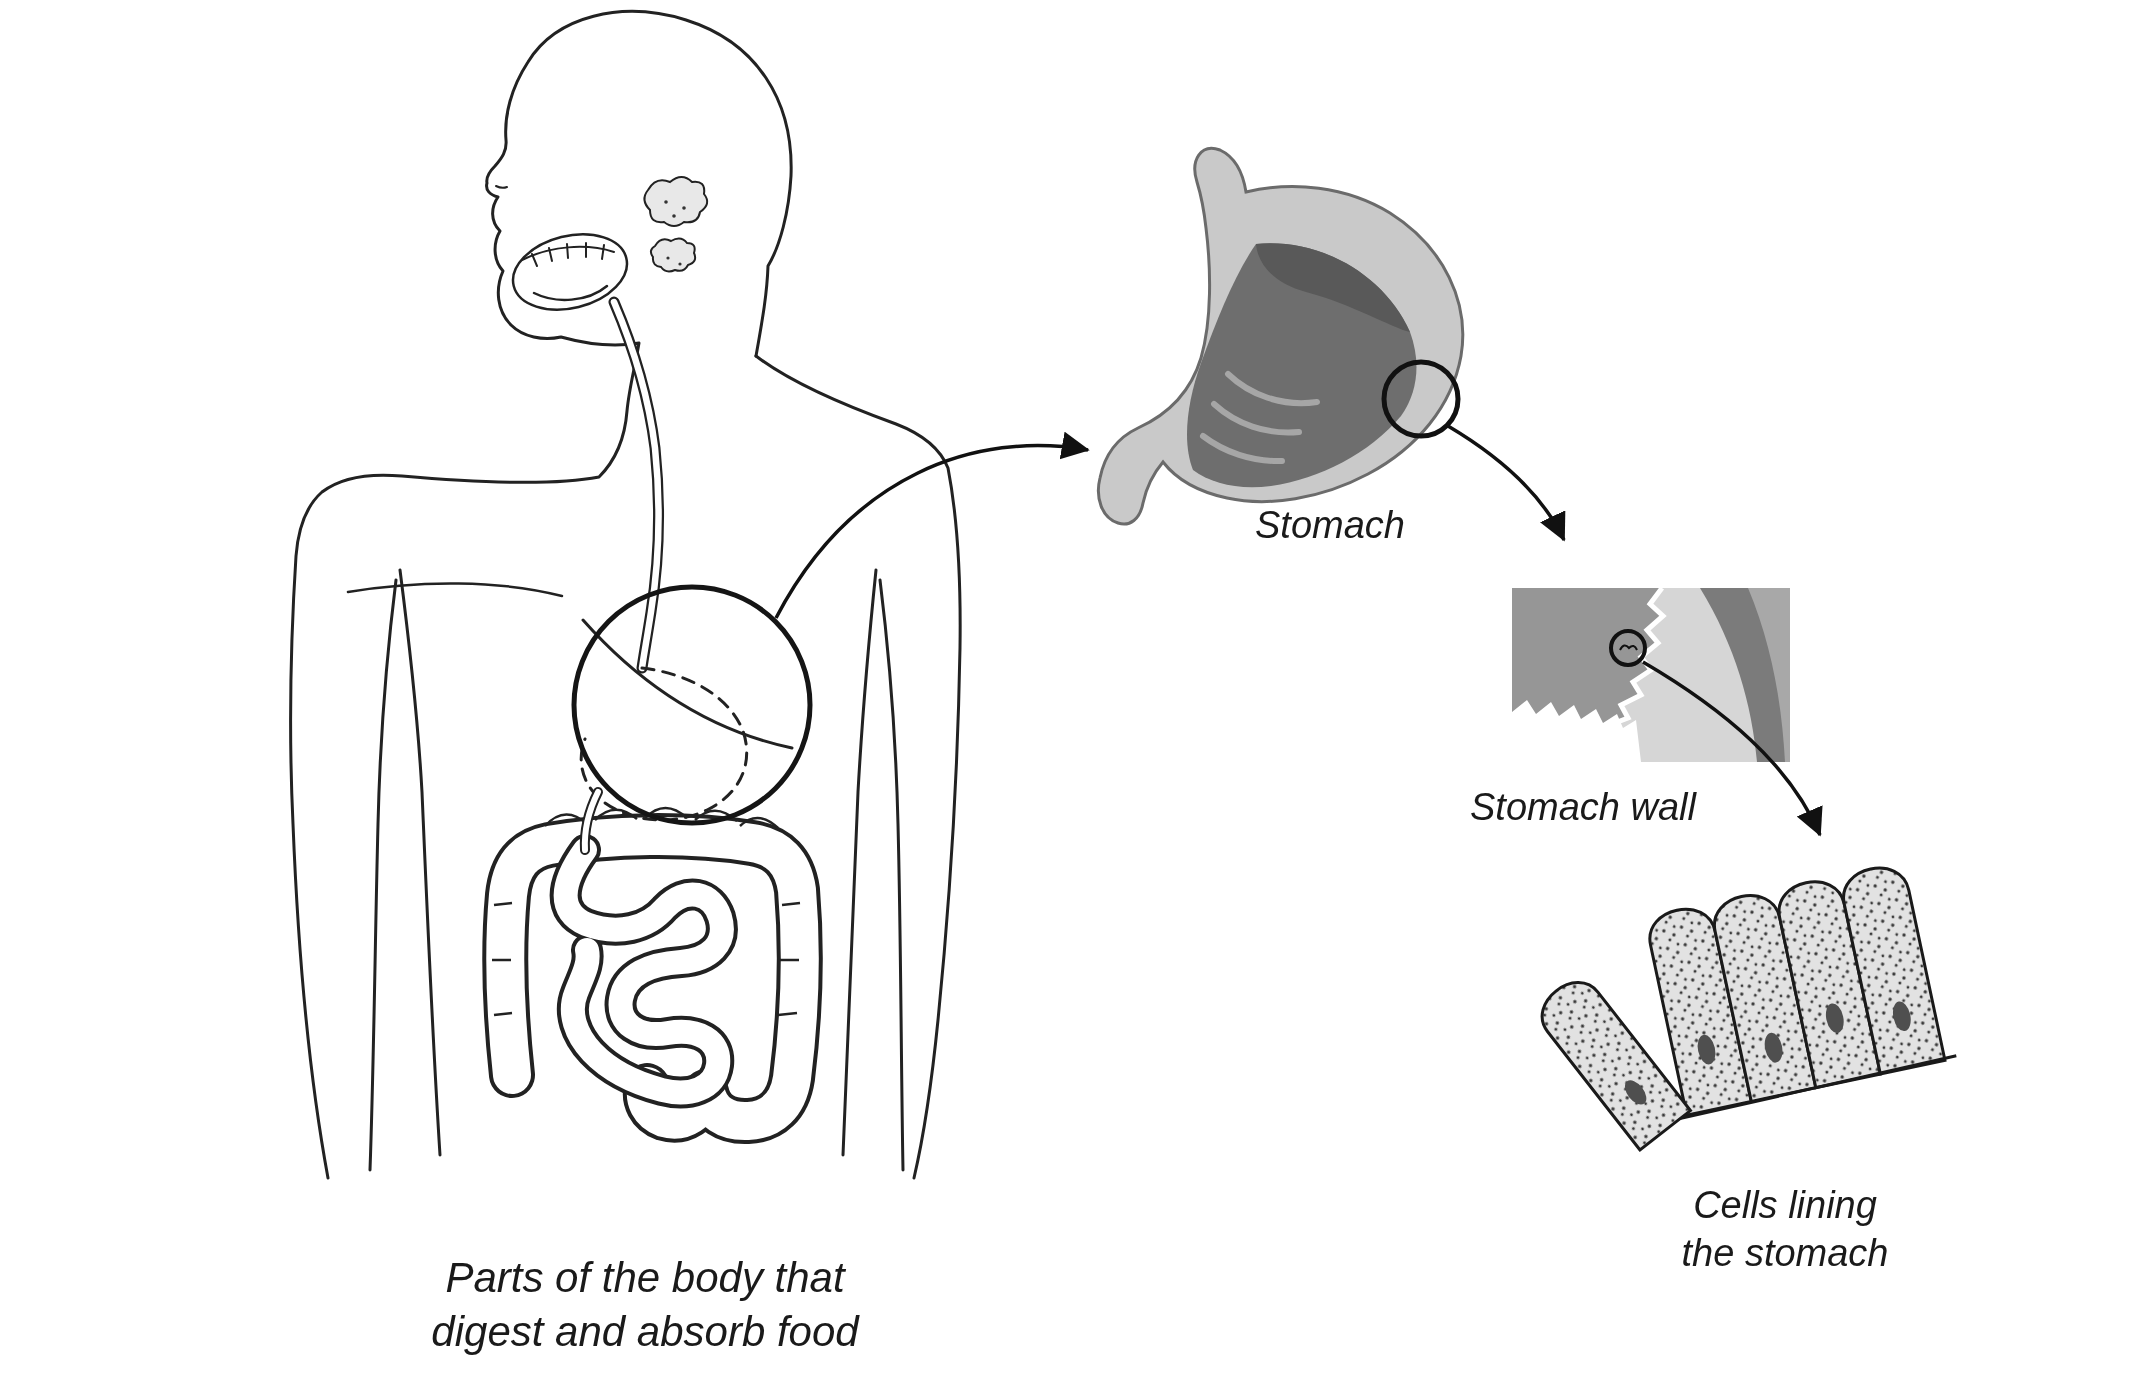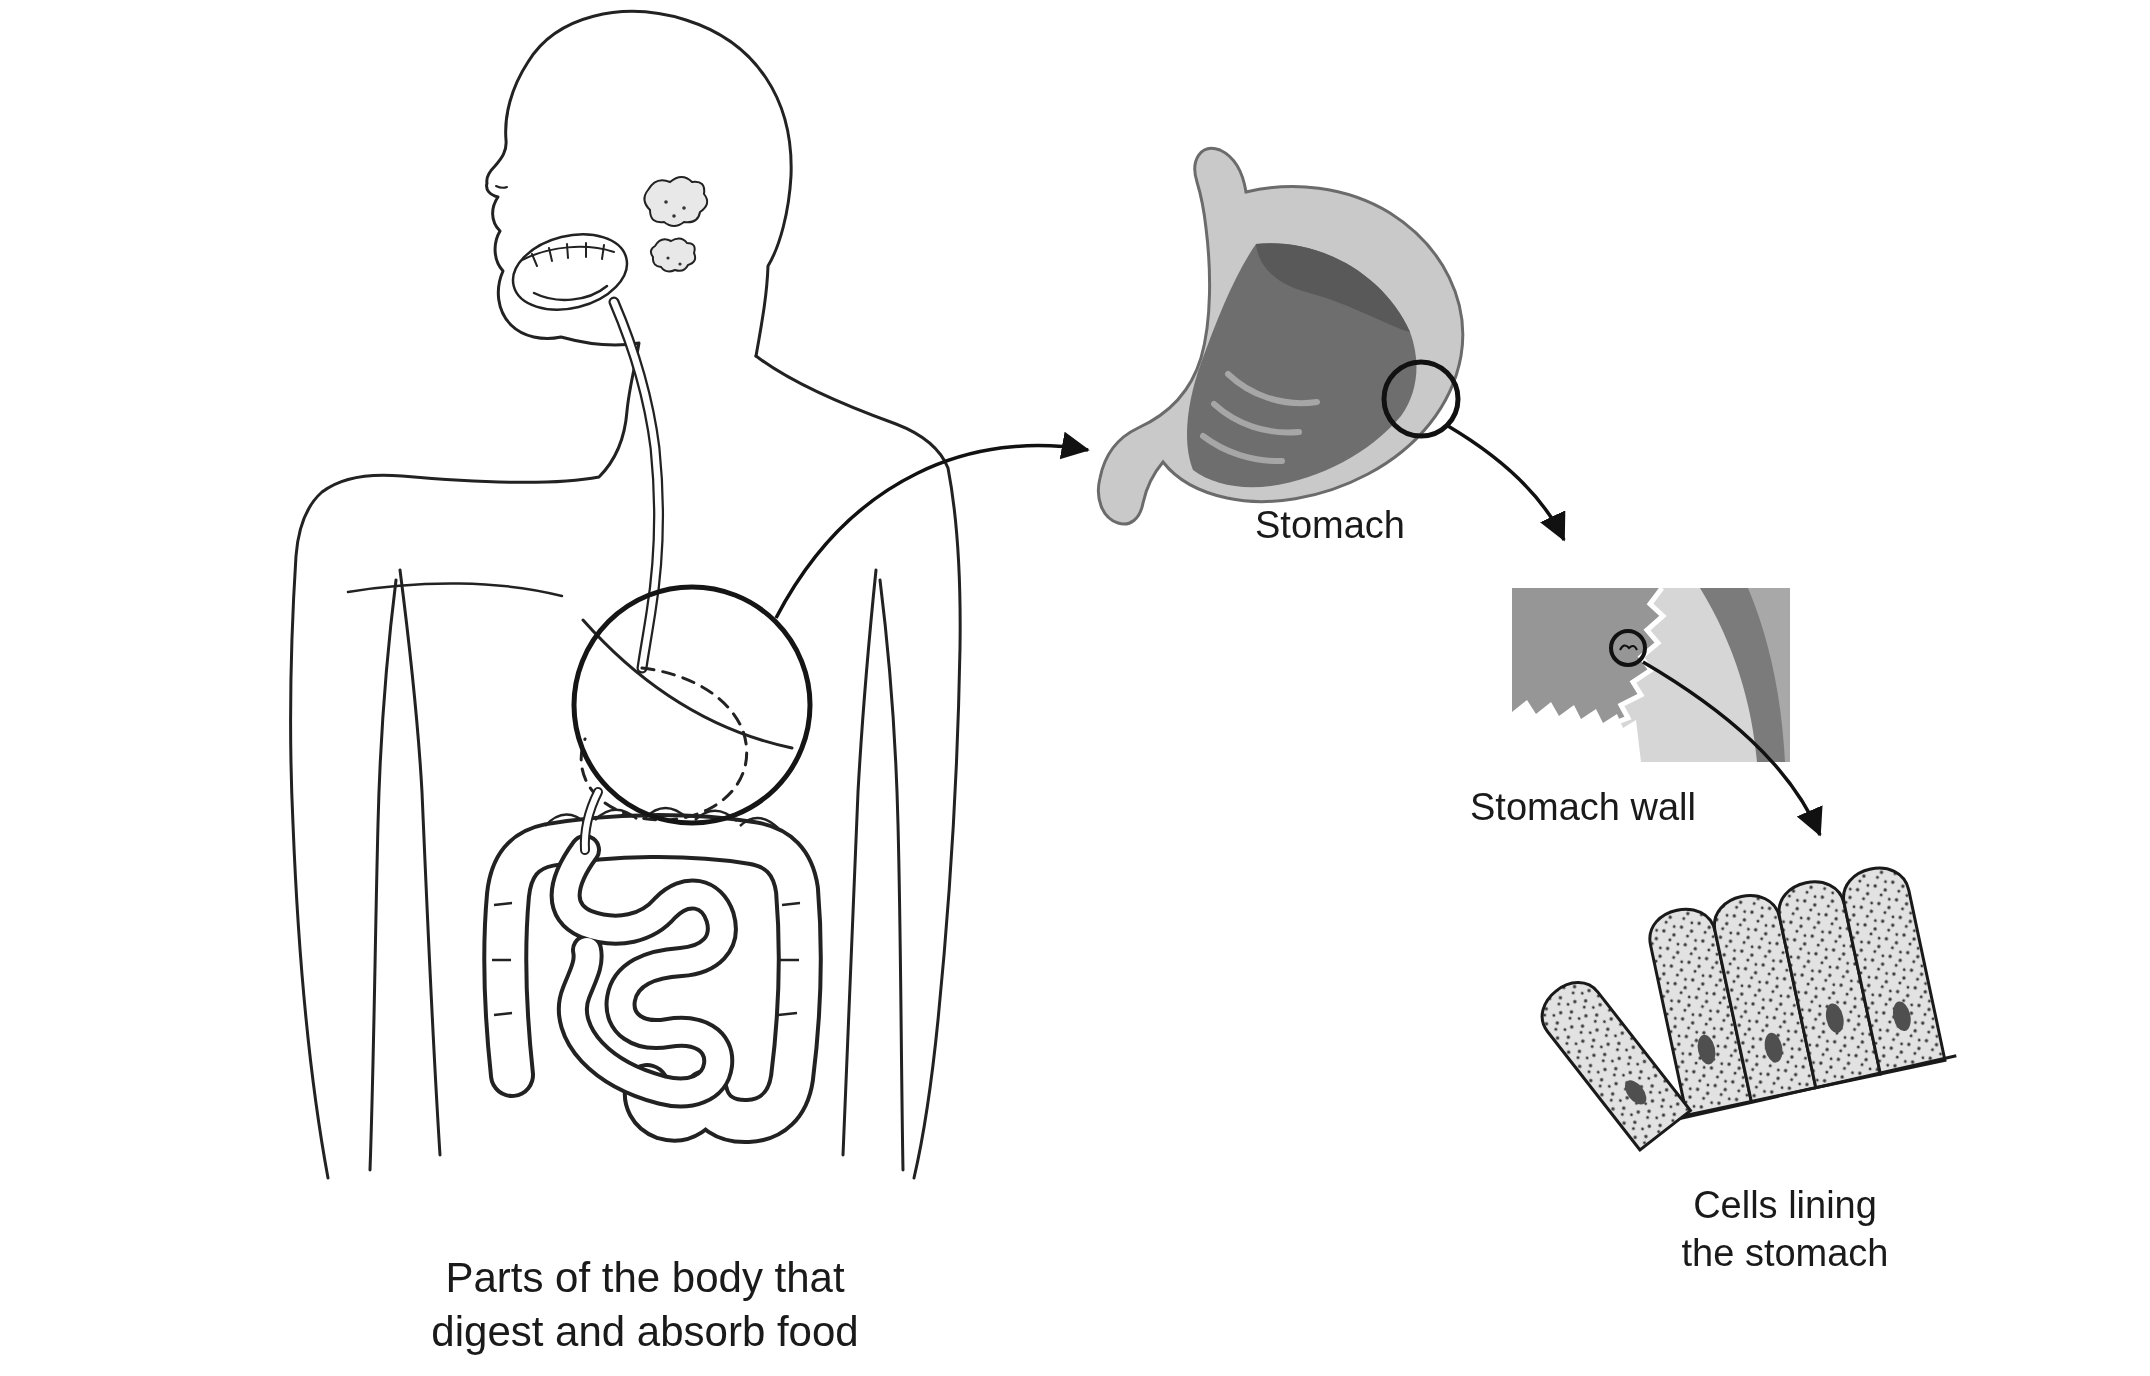--- a/index.html
+++ b/index.html
@@ -1,16 +1,16 @@
 <!DOCTYPE html>
 <html><head>
 <meta charset="utf-8">
 <style>
   html,body{margin:0;padding:0;background:#fff;}
-  .page{position:relative;width:2150px;height:1376px;background:#ffffff;overflow:hidden;}
+  .page{position:relative;width:2150px;height:1376px;background:#ffffff;overflow:hidden;font-style:italic;}
   svg{position:absolute;left:0;top:0;}
   text{font-family:"Liberation Sans","DejaVu Sans",sans-serif;fill:#1a1a1a;}
   .label{font-size:38px;}
   .caption{font-size:42px;}
 </style>
 </head>
 <body>
 
 <div class="page">
 <svg width="2150" height="1376" viewBox="0 0 2150 1376" xmlns="http://www.w3.org/2000/svg">

